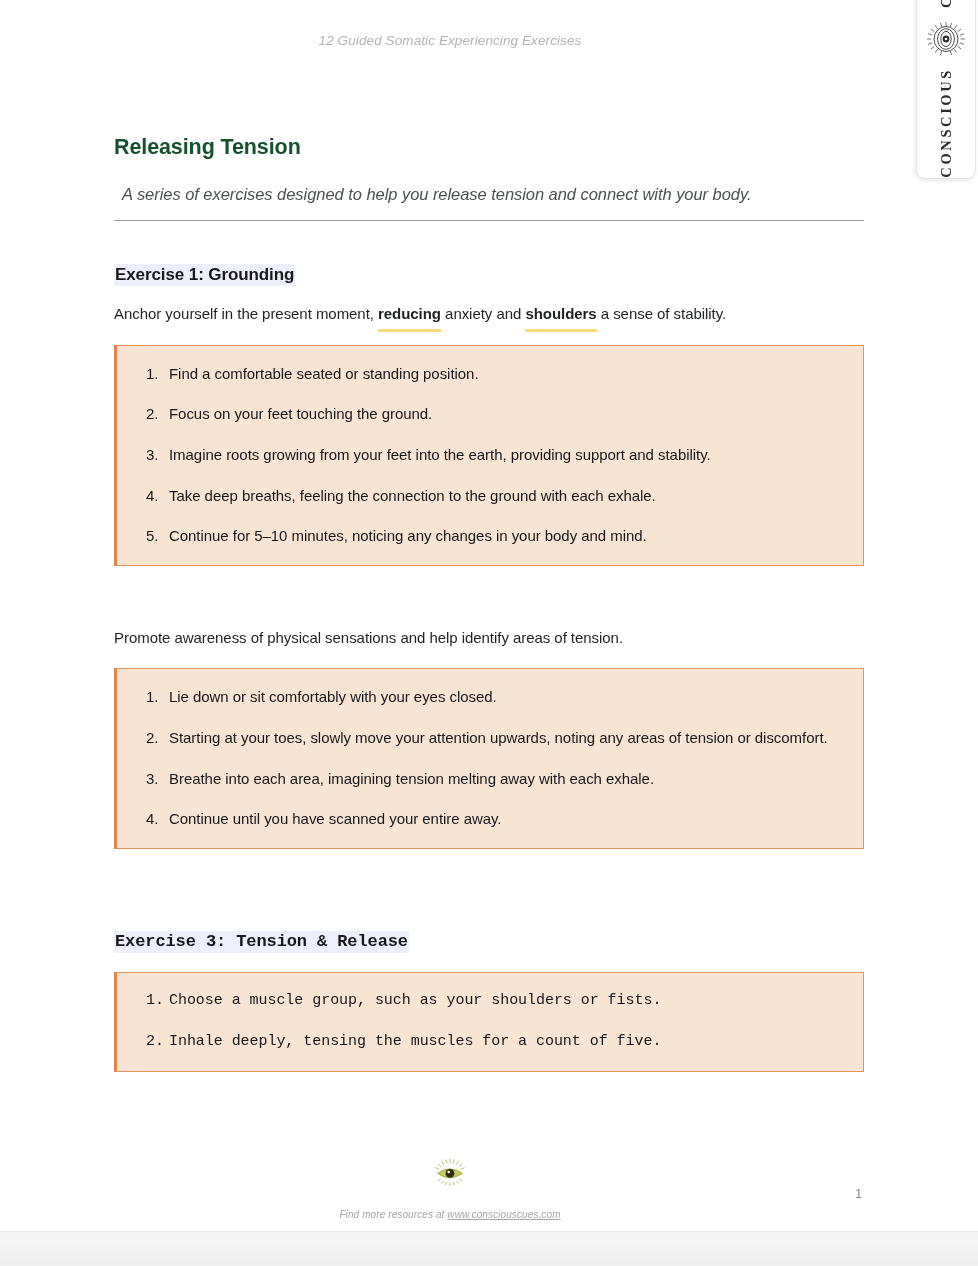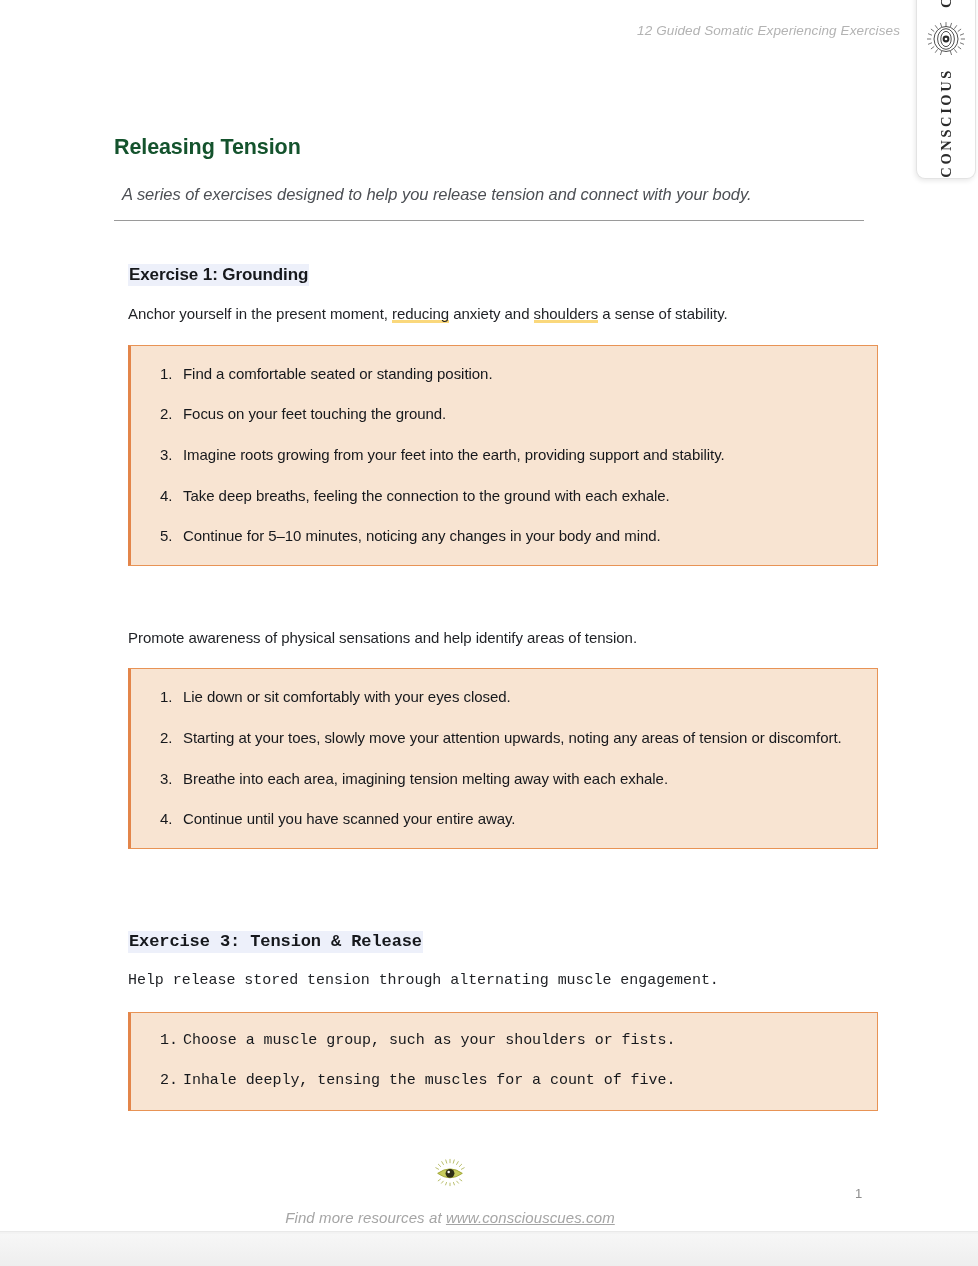--- a/index.html
+++ b/index.html
@@ -38,23 +38,23 @@
     top: 1231px;
     width: 978px;
     height: 3px;
     background: linear-gradient(to bottom, rgba(0,0,0,0.10), rgba(0,0,0,0));
   }
 
   
   .running-header {
     position: absolute;
     left: 0;
-    top: 23px;
+    top: 33px;
     width: 900px;
-    text-align: right;
+    text-align: center;
     font-size: 13.5px;
     font-style: italic;
     color: #b3b3b3;
     letter-spacing: 0.1px;
   }
 
   
   .brand-tab {
     position: absolute;
     right: 2px;
@@ -128,21 +128,21 @@
   .title-rule {
     position: absolute;
     left: 0;
     top: 220px;
     width: 750px;
     height: 1px;
     background: #9a9a9a;
   }
 
   
-  .section { position: absolute; left: 14px; width: 750px; }
+  .section { position: absolute; left: 0; width: 750px; }
 
   .ex-heading {
     font-size: 17px;
     font-weight: 700;
     color: #16181c;
     margin: 0;
     display: inline;
     background: #edf0fa;
     box-decoration-break: clone;
     -webkit-box-decoration-break: clone;
@@ -154,21 +154,22 @@
   .ex-desc {
     font-size: 15px;
     color: #1e2024;
     margin: 0;
     padding-top: 19px;
     line-height: 1.35;
     letter-spacing: -0.05px;
   }
   .hl-underline {
     background-image: linear-gradient(to top, #fad87c 0px, #fad87c 3px, transparent 3px);
-    padding-bottom: 1px;
+    padding-bottom: 10px;
+    font-weight: bold;
   }
 
   
   .steps-box {
     margin-top: 20px;
     background: #f8e4d2;
     border: 1px solid #e89355;
     border-left: 3px solid #e3854a;
     box-sizing: border-box;
     padding: 18px 22px 18px 24px;
@@ -199,21 +200,21 @@
     top: 1158px;
     display: flex;
     justify-content: center;
   }
   .footer-link-row {
     position: absolute;
     left: 0;
     right: 78px;
     top: 1209px;
     text-align: center;
-    font-size: 15px;
+    font-size: 10px;
     font-style: italic;
     color: #a5a5a5;
     letter-spacing: 0.1px;
   }
   .footer-link-row .url {
     text-decoration: underline;
     color: #a5a5a5;
   }
   .page-number {
     position: absolute;
@@ -324,21 +325,20 @@
             <span class="step-num">4.</span>
             <span class="step-text">Continue until you have scanned your entire away.</span>
           </div>
         </div>
       </div>
 
       <div class="section" style="top:932px;font-family:Liberation Mono, monospace;">
         <div class="ex-heading-row">
           <span class="ex-heading">Exercise 3: Tension &amp; Release</span>
         </div>
-        <p class="ex-desc">Help release stored tension through alternating muscle engagement.</p>
         <div class="steps-box">
           <div class="step">
             <span class="step-num">1.</span>
             <span class="step-text">Choose a muscle group, such as your shoulders or fists.</span>
           </div>
           <div class="step">
             <span class="step-num">2.</span>
             <span class="step-text">Inhale deeply, tensing the muscles for a count of five.</span>
           </div>
         </div>

